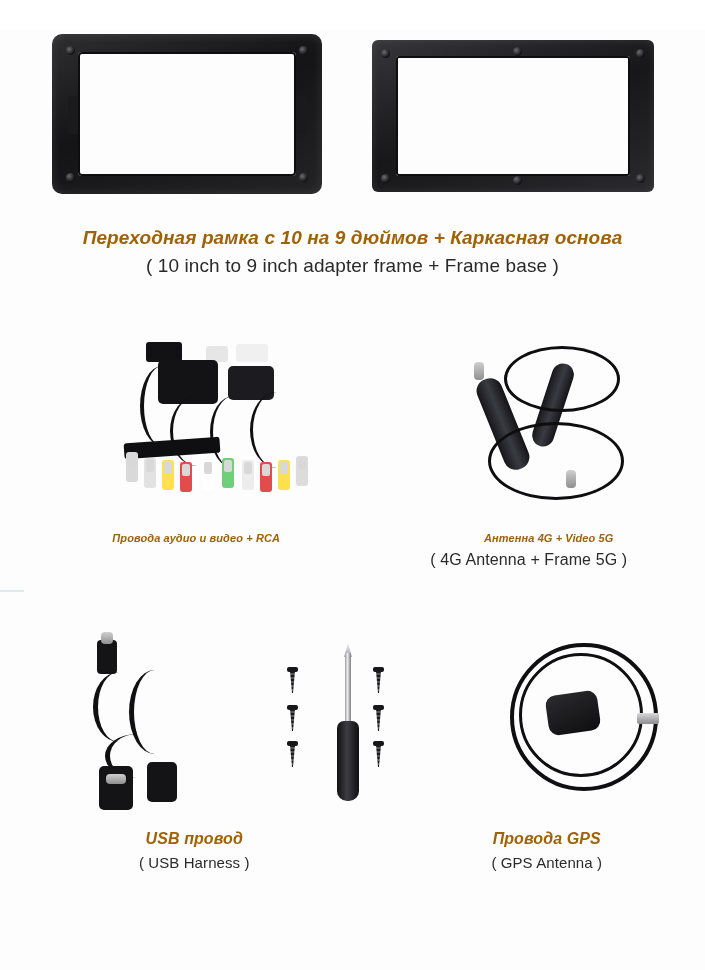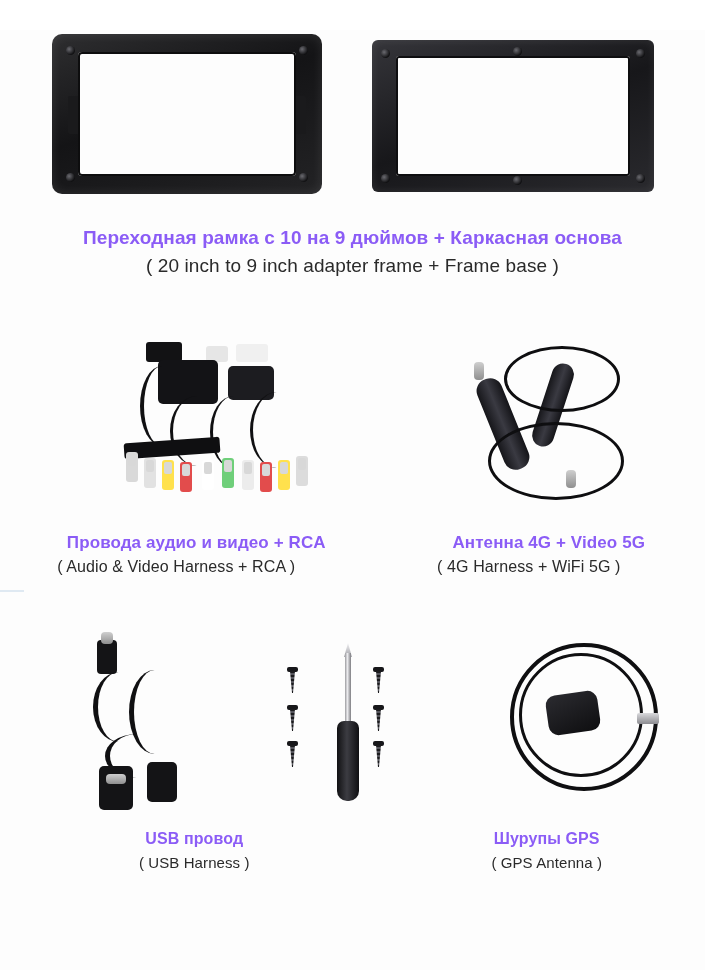--- a/index.html
+++ b/index.html
@@ -24,32 +24,33 @@
   }
 
   
   .caption {
     text-align: center;
   }
   .caption .ru {
     font-size: 19px;
     font-weight: bold;
     letter-spacing: 0.1px;
-    color: #8b5cf6;
+    color: #a16207;
     line-height: 1.25;
+    font-style: italic;
   }
   .caption .en {
     font-size: 19px;
     font-weight: normal;
     color: #2a2a2a;
     line-height: 1.3;
     margin-top: 4px;
     letter-spacing: 0.1px;
   }
-  .caption.small .ru { font-size: 17px; padding-left: 40px; }
+  .caption.small .ru { font-size: 11px; padding-left: 40px; }
   .caption.small .en { font-size: 16px; }
   .caption.tiny .ru { font-size: 16px; }
   .caption.tiny .en { font-size: 15px; }
 
   
   .section1 {
     position: relative;
     height: 300px;
   }
   .frame-row {
@@ -345,21 +346,21 @@
         <span class="screw" style="left:9px;bottom:9px;"></span>
         <span class="screw" style="right:9px;bottom:9px;"></span>
         <span class="screw" style="left:50%;top:7px;"></span>
         <span class="screw" style="left:50%;bottom:7px;"></span>
       </div>
 
     </div>
 
     <div class="caption cap1">
       <div class="ru">Переходная рамка с 10 на 9 дюймов + Каркасная основа</div>
-      <div class="en">( 20 inch to 9 inch adapter frame + Frame base )</div>
+      <div class="en">( 10 inch to 9 inch adapter frame + Frame base )</div>
     </div>
   </div>
 
   <div class="section2">
     <div class="s2-imgs">
 
       <div class="harness">
         <span class="plug" style="left:36px;top:2px;width:36px;height:20px;"></span>
         <span class="plug" style="left:96px;top:6px;width:22px;height:16px;background:#e6e6e6;"></span>
         <span class="plug" style="left:126px;top:4px;width:32px;height:18px;background:#f0f0f0;"></span>
@@ -409,25 +410,24 @@
         <span class="ant-loop" style="left:18px;top:82px;width:130px;height:72px;"></span>
         <span class="usb-plug silver" style="position:absolute;left:4px;top:22px;width:10px;height:18px;"></span>
         <span class="usb-plug silver" style="position:absolute;left:96px;top:130px;width:10px;height:18px;"></span>
       </div>
 
     </div>
 
     <div class="cap-row2">
       <div class="caption small">
         <div class="ru">Провода аудио и видео + RCA</div>
-        <div class="en">( Audio &amp; Video Harness + RCA )</div>
       </div>
       <div class="caption small">
         <div class="ru">Антенна 4G + Video 5G</div>
-        <div class="en">( 4G Harness + WiFi 5G )</div>
+        <div class="en">( 4G Antenna + Frame 5G )</div>
       </div>
     </div>
   </div>
 
   <div class="section3">
     <div class="s3-imgs">
 
       <div class="usb">
         <span class="usb-plug" style="left:22px;top:0px;width:20px;height:34px;border-radius:4px;"></span>
         <span class="usb-plug silver" style="left:26px;top:-8px;width:12px;height:12px;"></span>
@@ -477,21 +477,21 @@
       </div>
 
     </div>
 
     <div class="cap-row3">
       <div class="caption tiny">
         <div class="ru">USB провод</div>
         <div class="en">( USB Harness )</div>
       </div>
       <div class="caption tiny">
-        <div class="ru">Шурупы GPS</div>
+        <div class="ru">Провода GPS</div>
         <div class="en">( GPS Antenna )</div>
       </div>
     </div>
   </div>
 
   <div class="stripe-left"></div>
 
 </div>
 
 </body></html>

